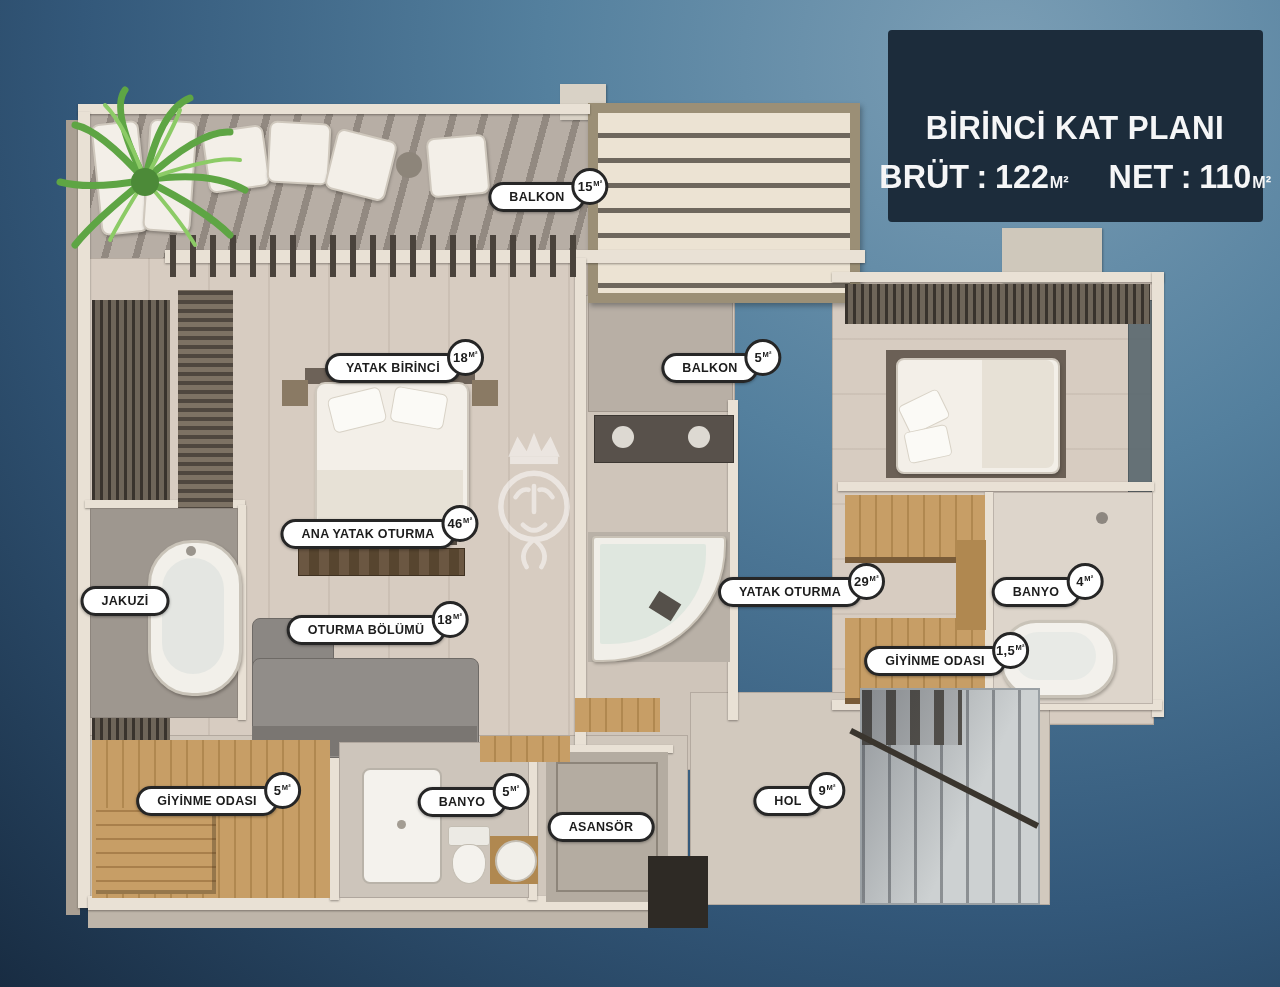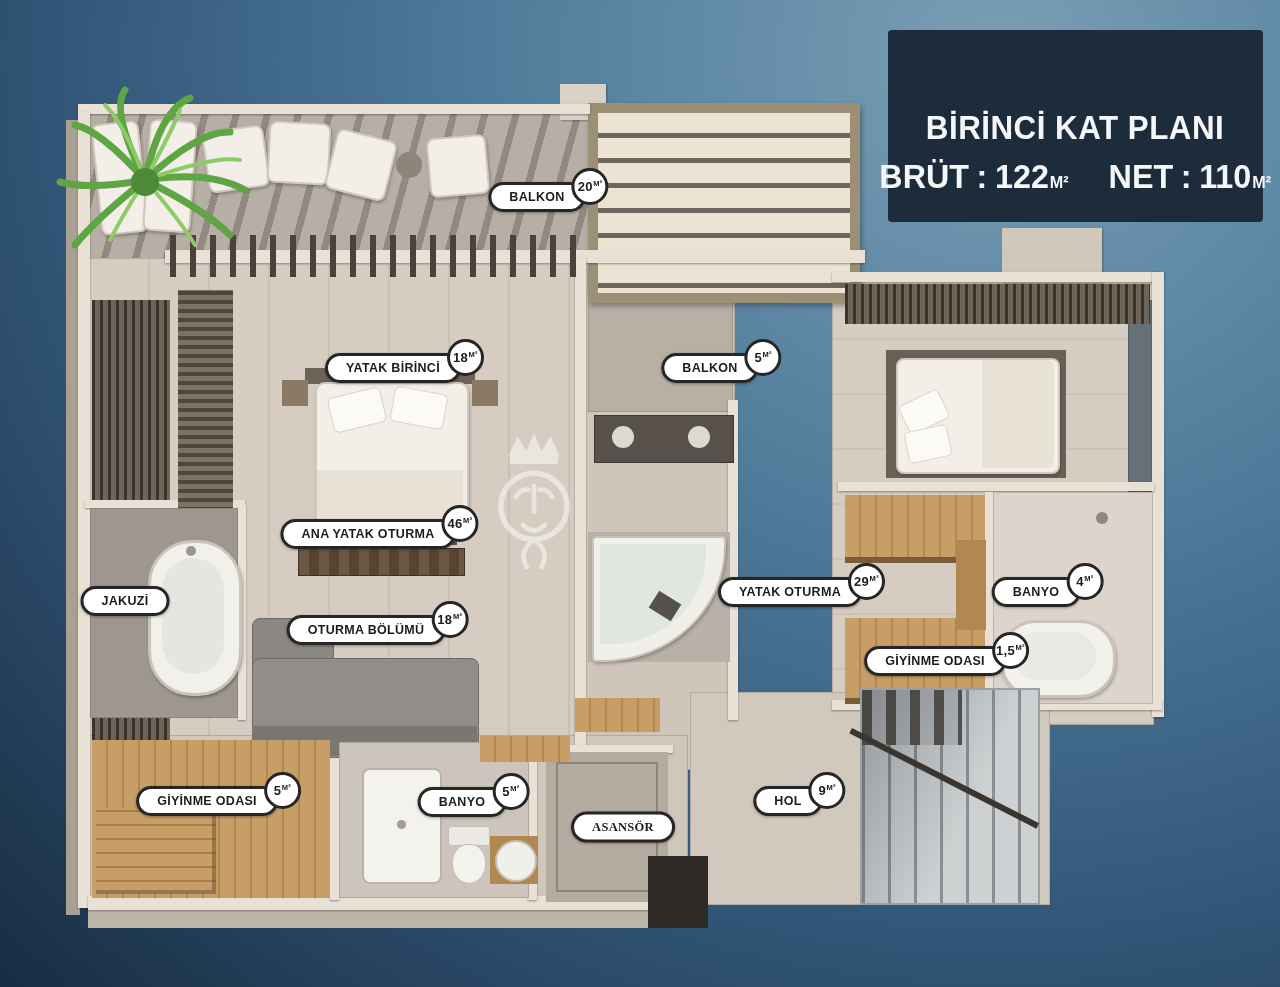--- a/index.html
+++ b/index.html
@@ -210,21 +210,21 @@
       <rect x="24" y="34" width="52" height="8" fill="#ffffff"></rect>
       <circle cx="50" cy="88" r="36" fill="none" stroke="#ffffff" stroke-width="6"></circle>
       <path d="M50 66 v28 M38 108 q12 12 24 0 M30 78 q6 -10 14 -8 M70 78 q-6 -10 -14 -8" fill="none" stroke="#ffffff" stroke-width="5" stroke-linecap="round"></path>
       <path d="M50 124 q-18 14 -8 30 M50 124 q18 14 8 30" fill="none" stroke="#ffffff" stroke-width="5" stroke-linecap="round"></path>
     </svg>
   </div>
 
   <div class="plabel" style="left:537px;top:197px;">
     <span>BALKON</span>
     <span class="pbadge">
-        <span>20</span>
+        <span>15</span>
         <span class="bunit">M²</span>
       </span>
   </div>
   <div class="plabel" style="left:393px;top:368px;">
     <span>YATAK BİRİNCİ</span>
     <span class="pbadge">
         <span>18</span>
         <span class="bunit">M²</span>
       </span>
   </div>
@@ -281,21 +281,21 @@
         <span class="bunit">M²</span>
       </span>
   </div>
   <div class="plabel" style="left:462px;top:802px;">
     <span>BANYO</span>
     <span class="pbadge">
         <span>5</span>
         <span class="bunit">M²</span>
       </span>
   </div>
-  <div class="plabel" style="left:623px;top:827px;font-family:Liberation Serif, serif;">
+  <div class="plabel" style="left:601px;top:827px;">
     <span>ASANSÖR</span>
     
   </div>
   <div class="plabel" style="left:788px;top:801px;">
     <span>HOL</span>
     <span class="pbadge">
         <span>9</span>
         <span class="bunit">M²</span>
       </span>
   </div>

